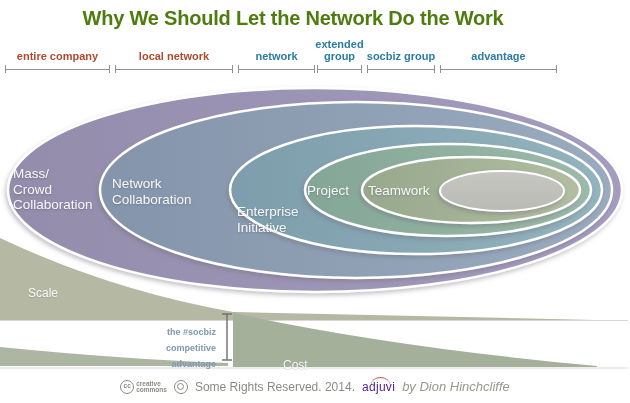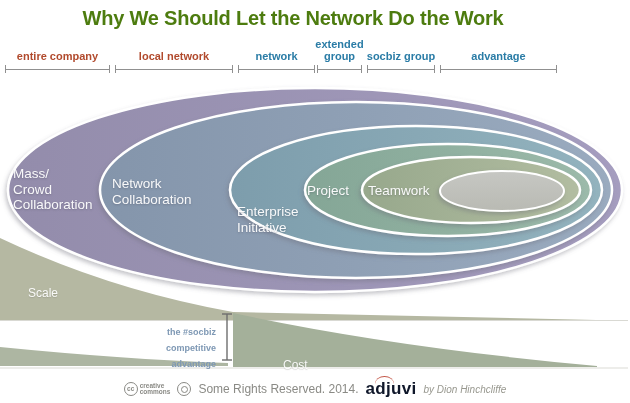--- a/index.html
+++ b/index.html
@@ -42,24 +42,24 @@
           align-items:center;gap:7px;color:#8a8a85;}
   .cc-badge{display:flex;align-items:center;gap:2px;}
   .cc-circle{width:12px;height:12px;border:1.2px solid #8a8a85;border-radius:50%;
              display:flex;align-items:center;justify-content:center;
              font-size:6.5px;font-weight:bold;line-height:1;}
   .cc-words{font-size:6.5px;font-weight:bold;line-height:6px;white-space:pre-line;letter-spacing:0;}
   .dot-circle{width:12px;height:12px;border:1.2px solid #8a8a85;border-radius:50%;
               display:flex;align-items:center;justify-content:center;}
   .dot-circle .inner{width:5px;height:5px;border:1.2px solid #8a8a85;border-radius:50%;}
   .rights{font-size:12px;}
-  .brand{position:relative;font-size:17px;font-weight:bold;color:#0f172a;letter-spacing:0.3px;}
+  .brand{position:relative;font-size:12px;font-weight:normal;color:#4c1d95;letter-spacing:0.3px;}
   .brand::before{content:"";position:absolute;left:9px;width:19px;top:-3px;height:7px;
                  border-top:1.3px solid #c4584a;border-radius:50% 50% 0 0/100% 100% 0 0;}
-  .byline{font-size:10px;font-style:italic;color:#98988f;}
+  .byline{font-size:13px;font-style:italic;color:#98988f;}
 </style>
 </head>
 <body>
 
 <div class="stage">
 
   <h1 class="title" style="color: #4d7c0f;">Why We Should Let the Network Do the Work</h1>
 
   <div>
     <div class="seg s1">

